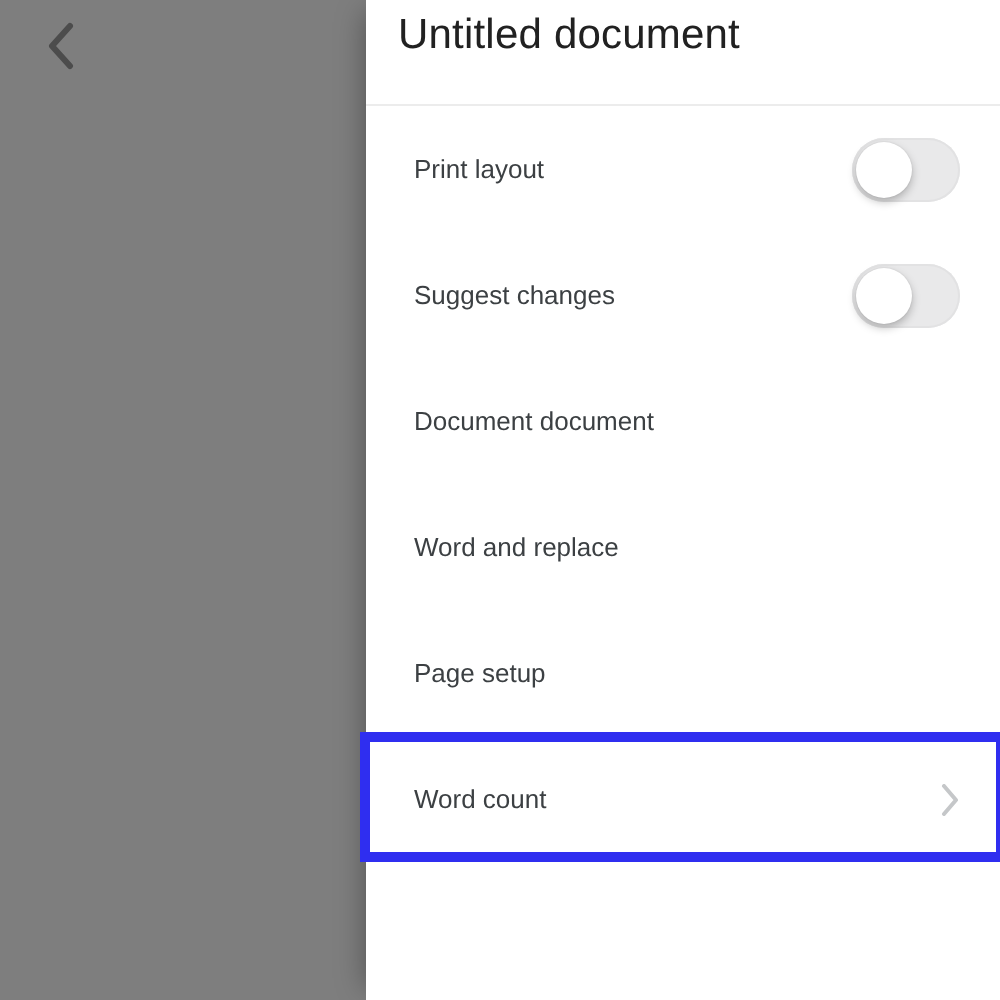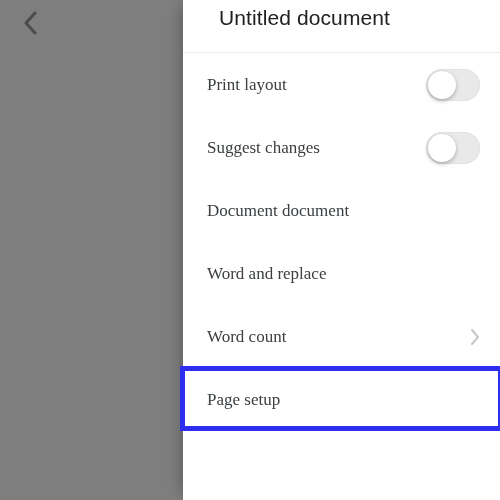--- a/index.html
+++ b/index.html
@@ -46,39 +46,38 @@
     top: 0;
     width: 317px;
     height: 500px;
     background: #ffffff;
     box-shadow: -6px 0 14px -6px rgba(0,0,0,.35);
   }
 
   .title {
     font-size: 21px;
     color: #212121;
-    padding: 6px 0 22px 36px;
+    padding: 6px 0 22px 16px;
     letter-spacing: .1px;
   }
   .divider {
     height: 1px;
     background: #ececec;
     margin: 0;
   }
 
   .item {
     display: flex;
     align-items: center;
     justify-content: flex-start;
     padding: 0 20px 0 24px;
     height: 63px;
-    font-size: 17px;
+    font-size: 13px;
     color: #3c4043;
     position: relative;
-    font-family: Liberation Serif, serif;
   }
   .label { flex: 1 1 auto; }
   .chevron {
     width: 10px;
     height: 16px;
     color: #c5c7c9;
   }
   .chevron svg { width: 10px; height: 16px; display: block; }
 
   
@@ -141,31 +140,31 @@
     </div>
 
     <div class="item">
       <span class="label">Document document</span>
     </div>
 
     <div class="item">
       <span class="label">Word and replace</span>
     </div>
 
+    <div class="item" id="row-page-setup">
+      <span class="label">Page setup</span>
+    </div>
+
     <div class="item">
       <span class="label">Word count</span>
       <span class="chevron">
         <svg viewBox="0 0 10 16">
             <polyline points="2,1 8,8 2,15" fill="none" stroke="currentColor" stroke-width="2" stroke-linecap="round" stroke-linejoin="round"></polyline>
           </svg>
       </span>
-    </div>
-
-    <div class="item" id="row-page-setup">
-      <span class="label">Page setup</span>
     </div>
 
 
     <div class="item">
       
       
     </div>
 
   </div>
 

